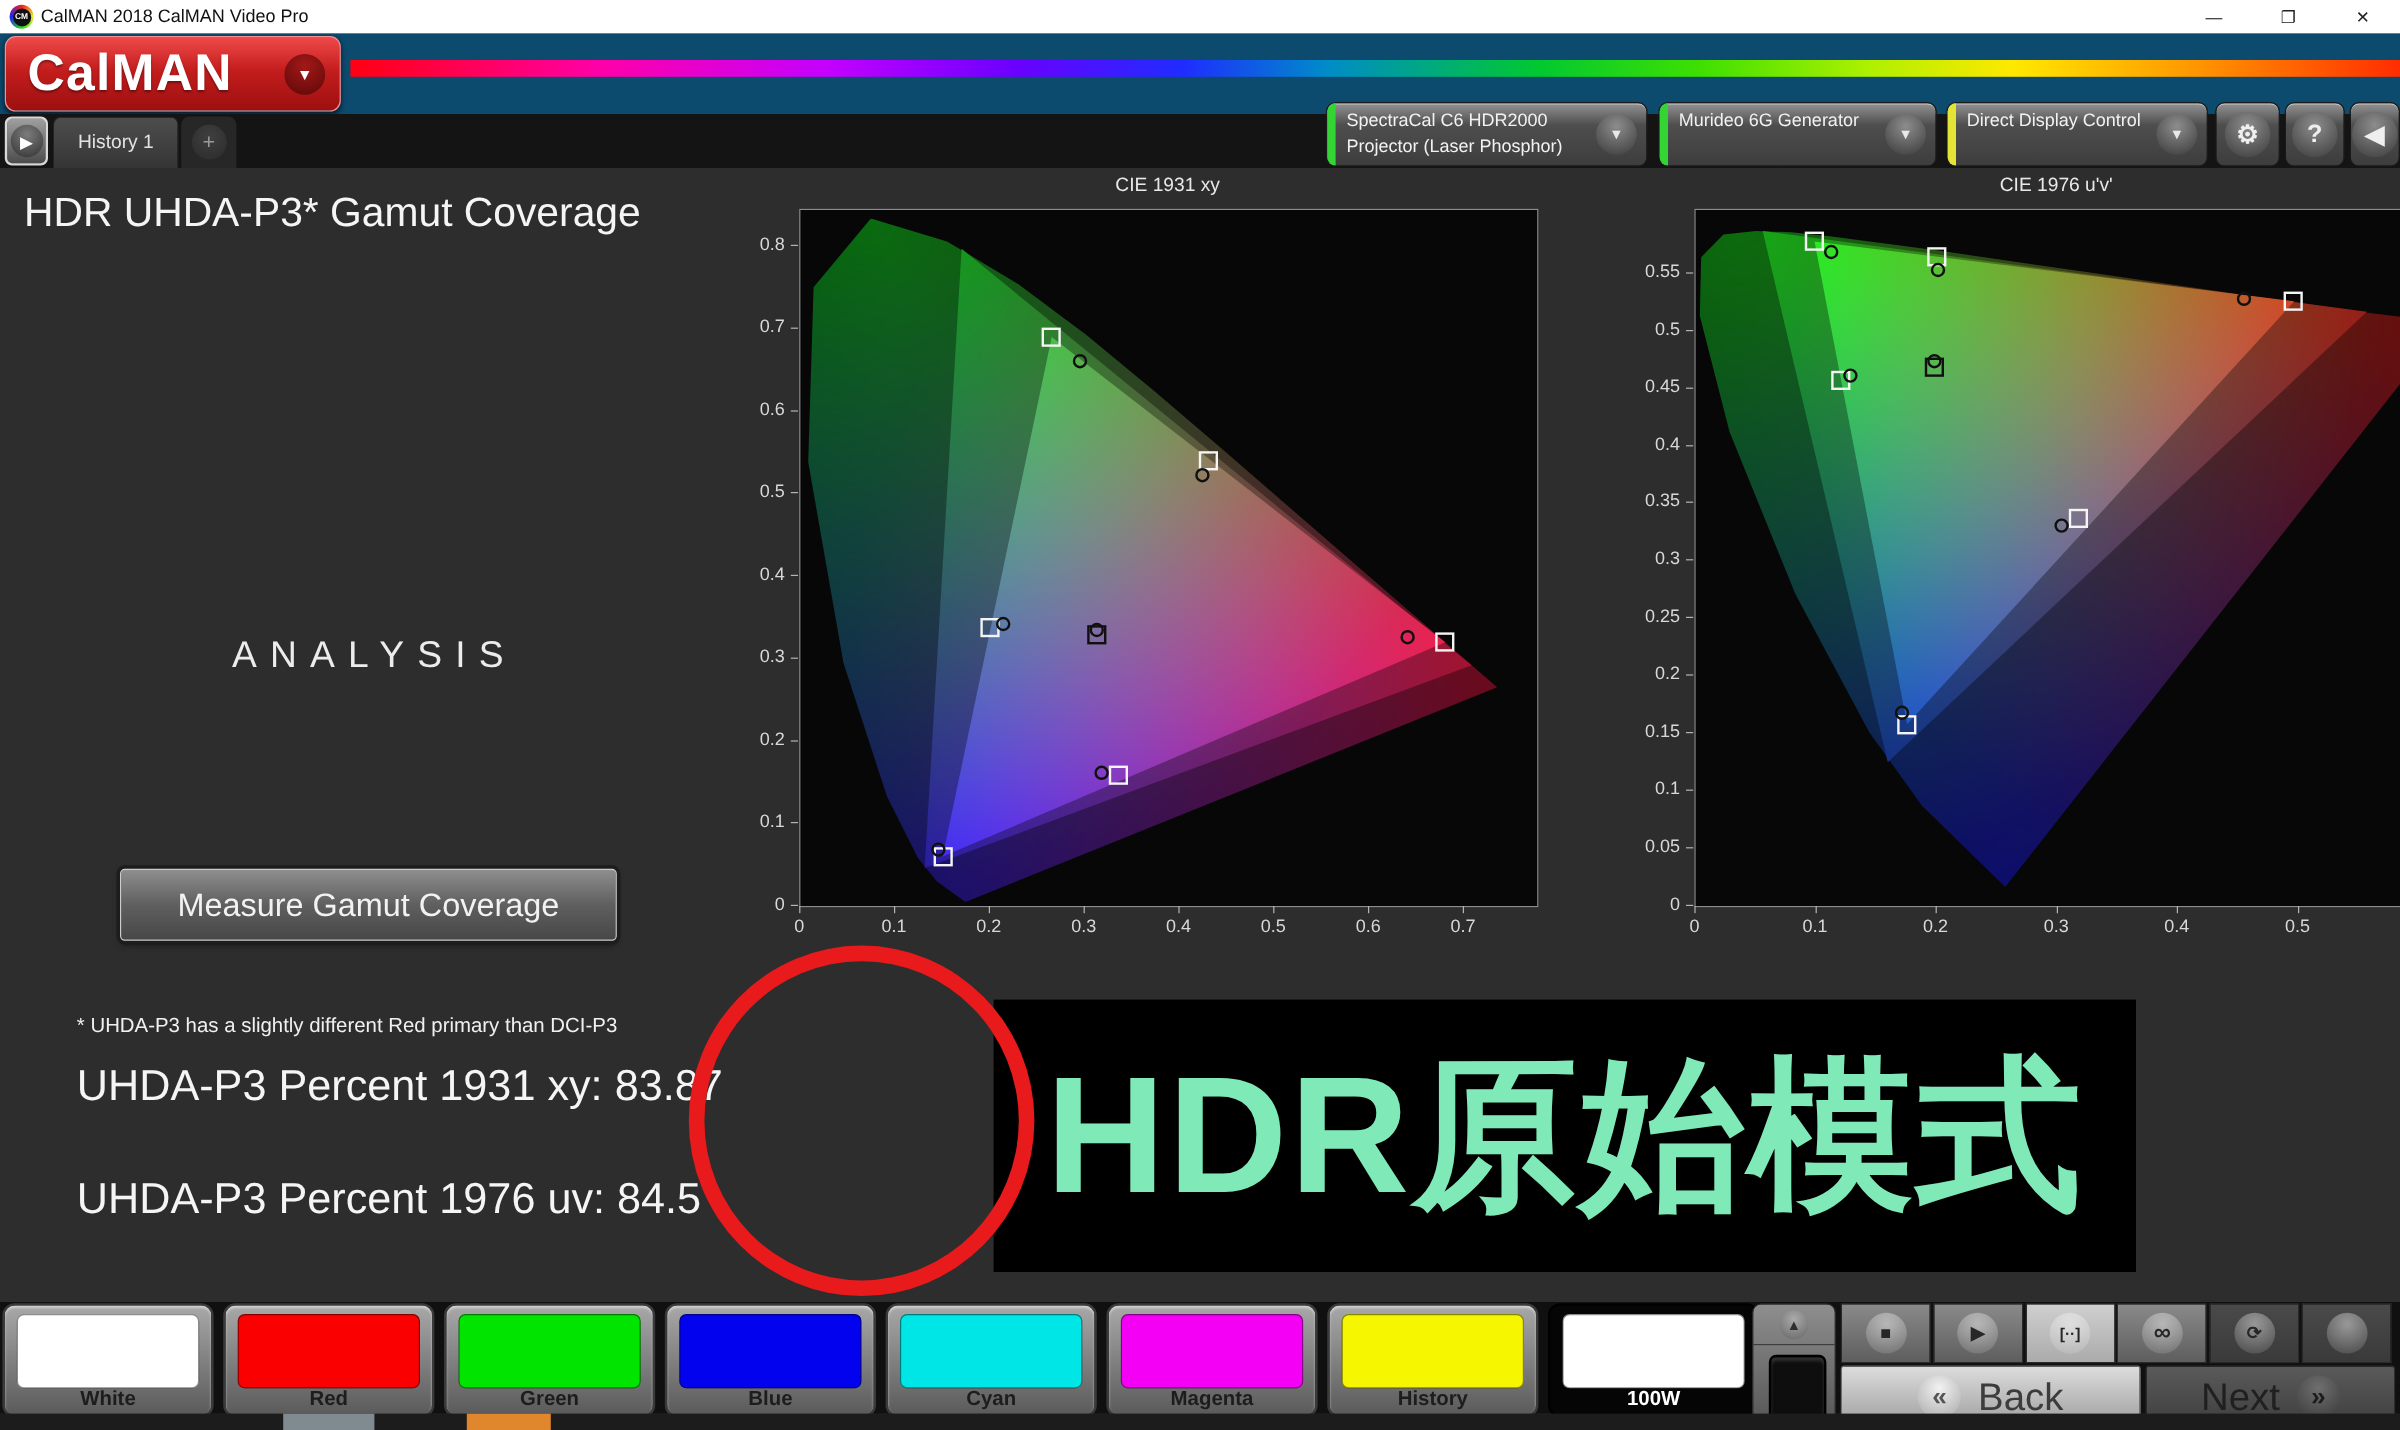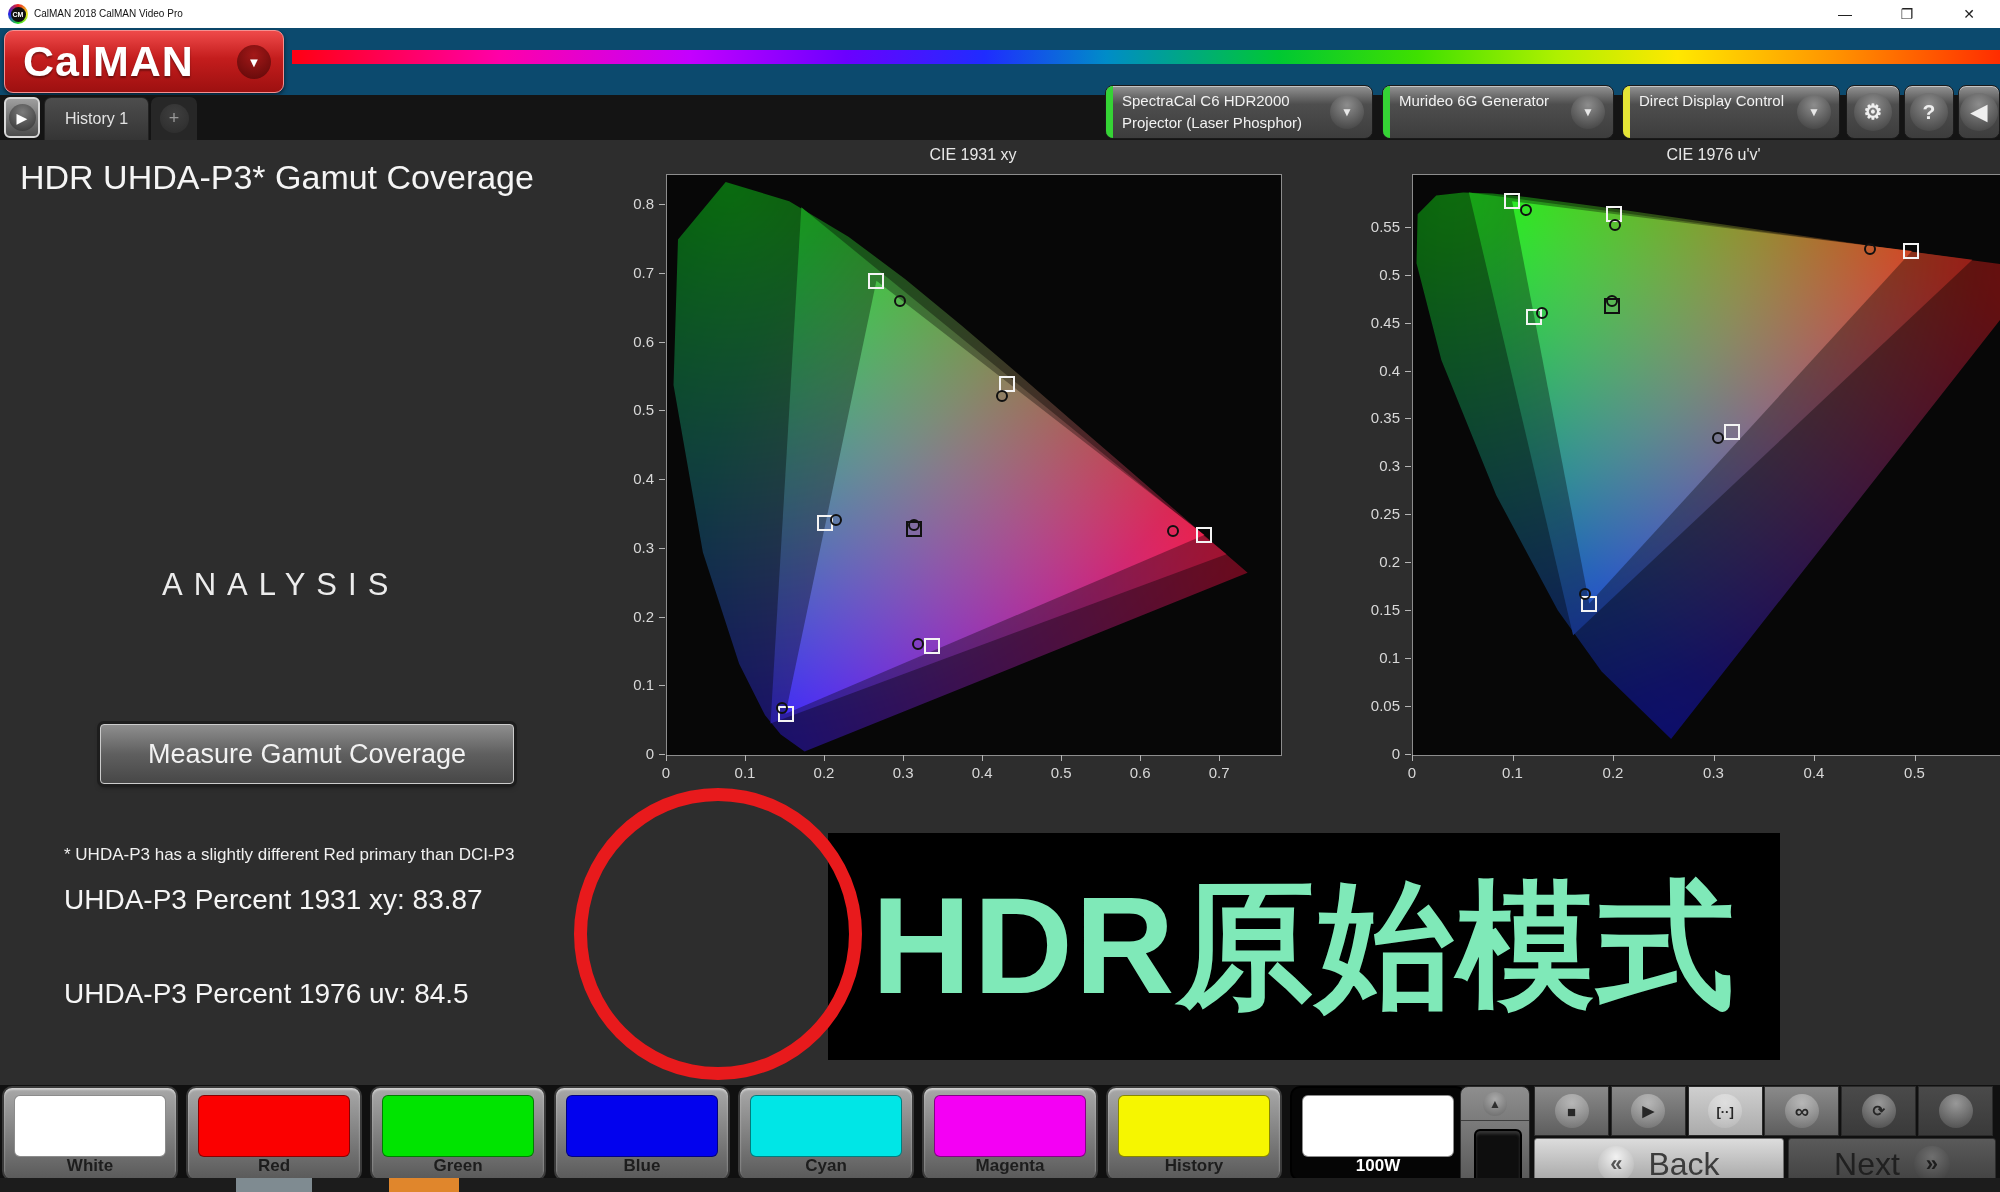--- a/index.html
+++ b/index.html
@@ -4,21 +4,21 @@
 <style>
   html,body{margin:0;padding:0;background:#000;}
   #app{position:relative;width:2000px;height:1192px;overflow:hidden;background:#2d2d2d;
        font-family:"Liberation Sans",sans-serif;-webkit-font-smoothing:antialiased;}
   
   .titlebar{position:absolute;left:0;top:0;width:2000px;height:28px;background:#ffffff;display:flex;align-items:center;}
   .cm-icon{position:absolute;left:8px;top:4px;width:20px;height:20px;border-radius:50%;
            background:conic-gradient(#e22,#ee2,#2d2,#22e,#e22);display:flex;align-items:center;justify-content:center;}
   .cm-icon .inner{width:15px;height:15px;border-radius:50%;background:#111;color:#fff;font-size:7px;font-weight:bold;
            display:flex;align-items:center;justify-content:center;}
-  .win-title{position:absolute;left:34px;top:0;line-height:28px;font-size:10px;color:#111;}
+  .win-title{position:absolute;left:34px;top:0;line-height:28px;font-size:15px;color:#111;}
   .winbtns{position:absolute;right:0;top:0;height:28px;display:flex;}
   .winbtn{width:62px;height:28px;display:flex;align-items:center;justify-content:center;font-size:14px;color:#222;}
   
   .logorow{position:absolute;left:0;top:28px;width:2000px;height:67px;background:#0c4a6e;padding-left:24px;}
   .calman-btn{position:absolute;left:4px;top:2px;width:278px;height:61px;border-radius:9px;
       background:linear-gradient(#ef4a4a,#c41d1d 45%,#9d1010);border:1px solid #f59090;
       box-shadow:0 2px 4px rgba(0,0,0,.6);display:flex;align-items:center;}
   .calman-btn .txt{margin-left:18px;font-size:43px;font-weight:800;color:#fff;text-shadow:0 2px 2px rgba(0,0,0,.4);letter-spacing:1px;}
   .calman-btn .arr{position:absolute;right:12px;top:14px;width:34px;height:34px;border-radius:50%;
       background:radial-gradient(circle at 50% 30%,#a31818,#5d0808);display:flex;align-items:center;justify-content:center;
@@ -53,28 +53,28 @@
   .iconbtn .circ{width:38px;height:38px;border-radius:50%;background:radial-gradient(circle at 50% 30%,#8d8d8d,#3b3b3b);
       display:flex;align-items:center;justify-content:center;color:#efefef;font-size:21px;font-weight:bold;}
   
   .heading{position:absolute;left:20px;top:158px;font-size:34px;color:#f5f5f5;}
   .hdr-ring{position:absolute;left:217px;top:296px;width:190px;height:190px;border-radius:50%;
       background:conic-gradient(from 0deg,#17d317 0%,#a6e212 14%,#ffd400 22%,#ff7e00 29%,#ff3b2e 37%,#ff2d74 45%,
       #f01ec8 53%,#8c2cf0 63%,#3b46f0 71%,#00b4e6 80%,#00dc8c 89%,#17d317 100%);}
   .hdr-ring .hole{position:absolute;left:15px;top:15px;right:15px;bottom:15px;border-radius:50%;background:#2d2d2d;
       display:flex;align-items:center;justify-content:center;}
   .hdr-ring .hdr-txt{font-size:54px;font-weight:800;font-style:italic;color:#fafafa;letter-spacing:1px;}
-  .analysis{position:absolute;left:162px;top:528px;width:300px;font-size:31px;color:#ececec;
-      letter-spacing:11px;margin-top:39px;}
+  .analysis{position:absolute;left:162px;top:528px;width:300px;text-align:center;font-size:31px;color:#ececec;
+      letter-spacing:11px;}
   .measure-btn{position:absolute;left:100px;top:724px;width:414px;height:60px;border-radius:4px;
       border:1px solid #cccccc;box-sizing:border-box;background:linear-gradient(#8e8e8e,#5f5f5f 50%,#474747);
       box-shadow:0 0 0 3px #1d1d1d,0 3px 5px rgba(0,0,0,.5);color:#f2f2f2;font-size:27px;
       display:flex;align-items:center;justify-content:center;}
   .footnote{position:absolute;left:64px;top:845px;font-size:17px;color:#f0f0f0;}
-  .pctline{position:absolute;left:64px;font-size:28px;color:#f5f5f5;}
+  .pctline{position:absolute;left:64px;font-size:36px;color:#f5f5f5;}
   .red-circle{position:absolute;left:574px;top:788px;width:288px;height:292px;border:13px solid #e81a1c;
       border-radius:50%;box-sizing:border-box;z-index:30;}
   .cn-box{position:absolute;left:828px;top:833px;width:952px;height:227px;background:#000;z-index:10;
       display:flex;align-items:center;justify-content:center;}
   .cn-box .cn-txt{color:#7fe9b8;font-size:138px;font-weight:700;letter-spacing:2px;white-space:nowrap;}
   
   .chart{position:absolute;width:706px;height:660px;}
   .chart .ctitle{position:absolute;top:0;height:22px;font-size:16px;color:#e8e8e8;text-align:center;}
   .chart .plot{position:absolute;background:#070707;border:1px solid #8d8d8d;box-sizing:content-box;overflow:hidden;}
   .layer{position:absolute;inset:0;background:#000;}

